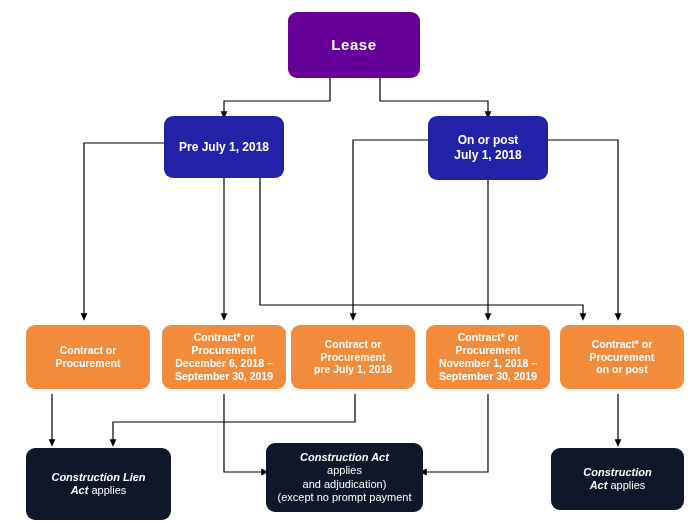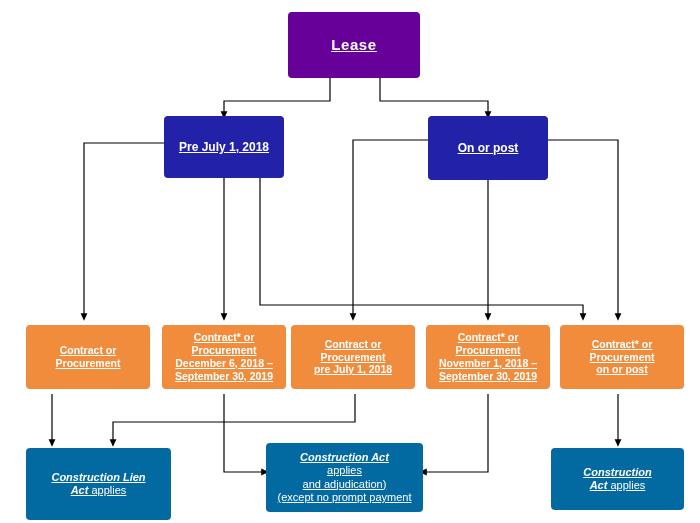--- a/index.html
+++ b/index.html
@@ -26,24 +26,23 @@
     height: 523px;
     pointer-events: none;
   }
   .node {
     position: absolute;
     box-sizing: border-box;
     display: flex;
     align-items: center;
     justify-content: center;
     text-align: center;
-    border-radius: 4px;
+    border-radius: 9px;
     color: #ffffff;
     line-height: 1.22;
-    text-decoration: underline;
   }
   .node .txt {
     display: block;
     width: 100%;
     padding: 0 4px;
     box-sizing: border-box;
   }
   .node .line { display: block; }
 
   .lease {
@@ -56,21 +55,21 @@
     background: #2222A8;
     font-size: 12px;
     font-weight: bold;
   }
   .orange {
     background: #F08C3C;
     font-size: 10.5px;
     font-weight: bold;
   }
   .green {
-    background: #0369a1;
+    background: #0f172a;
     font-size: 11px;
   }
   .green .ital {
     font-style: italic;
     font-weight: bold;
   }
   .green .reg {
     font-style: normal;
     font-weight: normal;
   }
@@ -124,20 +123,21 @@
 
   <div class="node blue" style="left:164px; top:116px; width:120px; height:62px;">
     <span class="txt">
       <span class="line">Pre July 1, 2018</span>
     </span>
   </div>
 
   <div class="node blue" style="left:428px; top:116px; width:120px; height:64px;">
     <span class="txt">
       <span class="line">On or post</span>
+      <span class="line">July 1, 2018</span>
     </span>
   </div>
 
   <div class="node orange" style="left:26px; top:325px; width:124px; height:64px;">
     <span class="txt">
       <span class="line">Contract or</span>
       <span class="line">Procurement</span>
     </span>
   </div>
 

